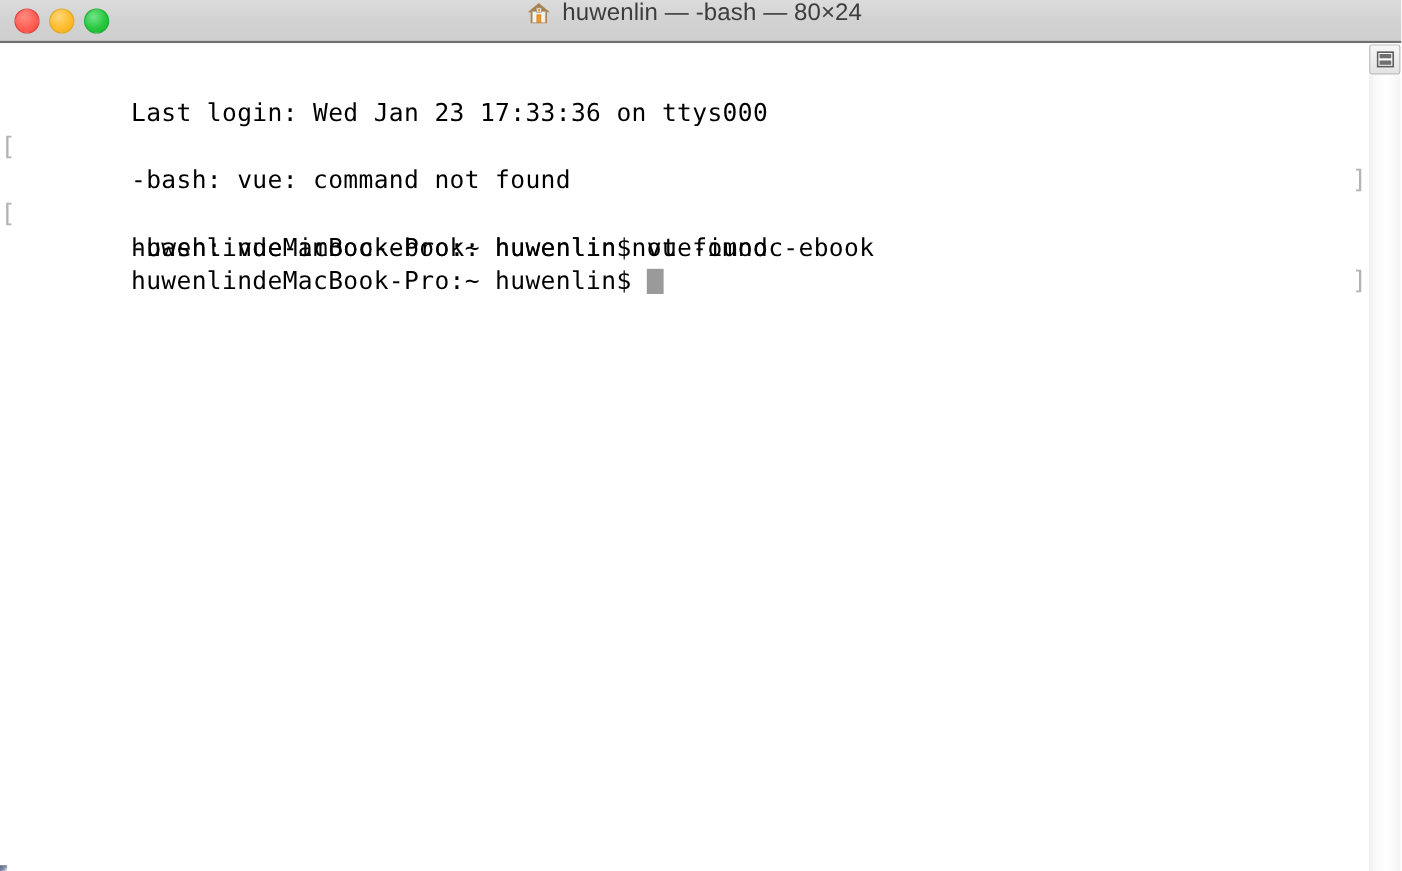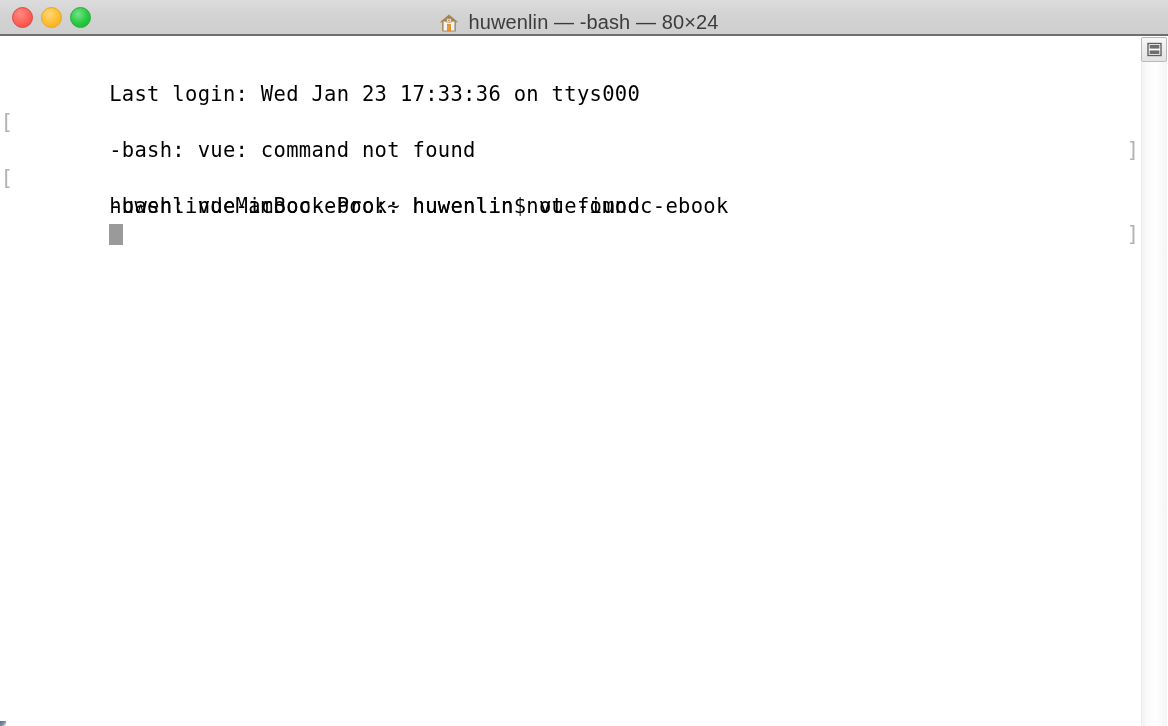--- a/index.html
+++ b/index.html
@@ -56,21 +56,21 @@
   .light.min     { background: radial-gradient(circle at 38% 32%, #ffd77a 0%, #febc2e 55%, #f0ab1c 100%); border: 1px solid #e3a91d; }
   .light.max     { background: radial-gradient(circle at 38% 32%, #75e38a 0%, #28c840 55%, #18b331 100%); border: 1px solid #1fae32; }
 
   .title-center {
     position: absolute;
     left: 0;
     right: 12px;
     top: 0;
     height: 34px;
     display: flex;
-    align-items: flex-end;
+    align-items: flex-start;
     justify-content: center;
     gap: 9px;
     pointer-events: none;
   }
   .proxy-icon {
     width: 22px;
     height: 22px;
     display: block;
     flex: 0 0 auto;
   }
@@ -231,21 +231,21 @@
         <span class="wrap-mark left-mark">[</span>
         <span>huwenlindeMacBook-Pro:~ huwenlin$ vue-imooc-ebook</span>
         <span class="wrap-mark">]</span>
       </div>
 
       <div class="line">
         <span>-bash: vue-imooc-ebook: huwenlin not found</span>
       </div>
 
       <div class="line">
-        <span class="cursor"></span>
+        <span>huwenlindeMacBook-Pro:~ huwenlin$ </span><span class="cursor"></span>
       </div>
 
     </div>
 
     <div class="scroll-col">
       <div class="scroll-track"></div>
       <div class="pane-button">
         <svg class="pane-glyph" viewBox="0 0 15 15">
           <rect x="1" y="1.5" width="13" height="12" fill="#ffffff" stroke="#5e5e5e" stroke-width="1.4"></rect>
           <rect x="2.6" y="3" width="9.8" height="3.6" fill="#6e6e6e"></rect>

